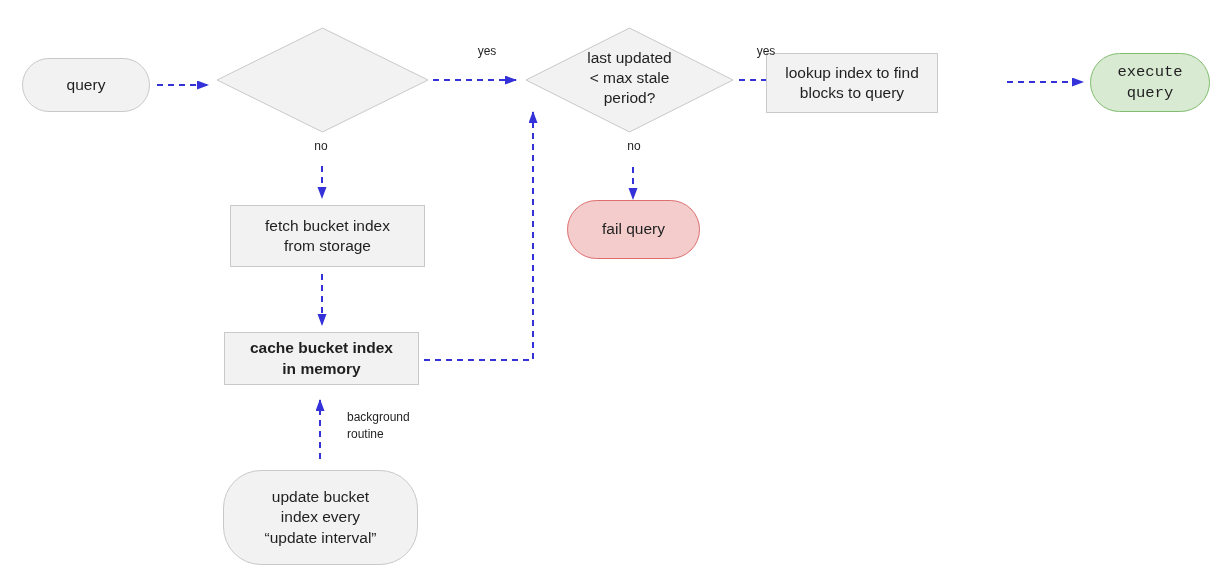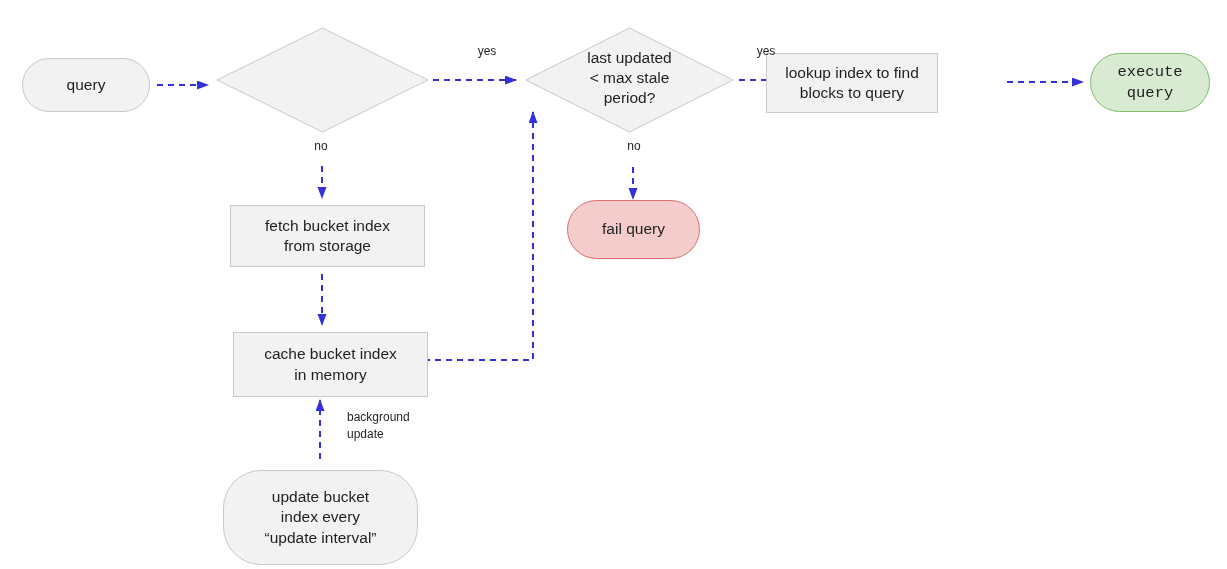--- a/index.html
+++ b/index.html
@@ -99,33 +99,33 @@
 
   <div class="node rect" style="left:766px; top:53px; width:172px; height:60px;">lookup index to find
 blocks to query</div>
 
   <div class="node pill success" style="left:1090px; top:53px; width:120px; height:59px;font-family:Liberation Mono, monospace;">execute
 query</div>
 
   <div class="node rect" style="left:224px; top:205px; width:195px; height:62px;margin-left:6px;">fetch bucket index
 from storage</div>
 
-  <div class="node rect" style="left:233px; top:332px; width:195px; height:65px;">cache bucket index
+  <div class="node rect" style="left:224px; top:332px; width:195px; height:53px;font-weight:bold;">cache bucket index
 in memory</div>
 
   <div class="node pill fail" style="left:567px; top:200px; width:133px; height:59px;">fail query</div>
 
   <div class="node pill" style="left:223px; top:470px; width:195px; height:95px;">update bucket
 index every
 “update interval”</div>
 
   <div class="edge-label centered" style="left:457px; top:43px; width:60px;">yes</div>
 
   <div class="edge-label centered" style="left:736px; top:43px; width:60px;">yes</div>
 
   <div class="edge-label centered" style="left:291px; top:138px; width:60px;">no</div>
 
   <div class="edge-label centered" style="left:604px; top:138px; width:60px;">no</div>
 
   <div class="edge-label" style="left:347px; top:409px; width:120px;">background
-update</div>
+routine</div>
 
 </div>
 
 </body></html>

